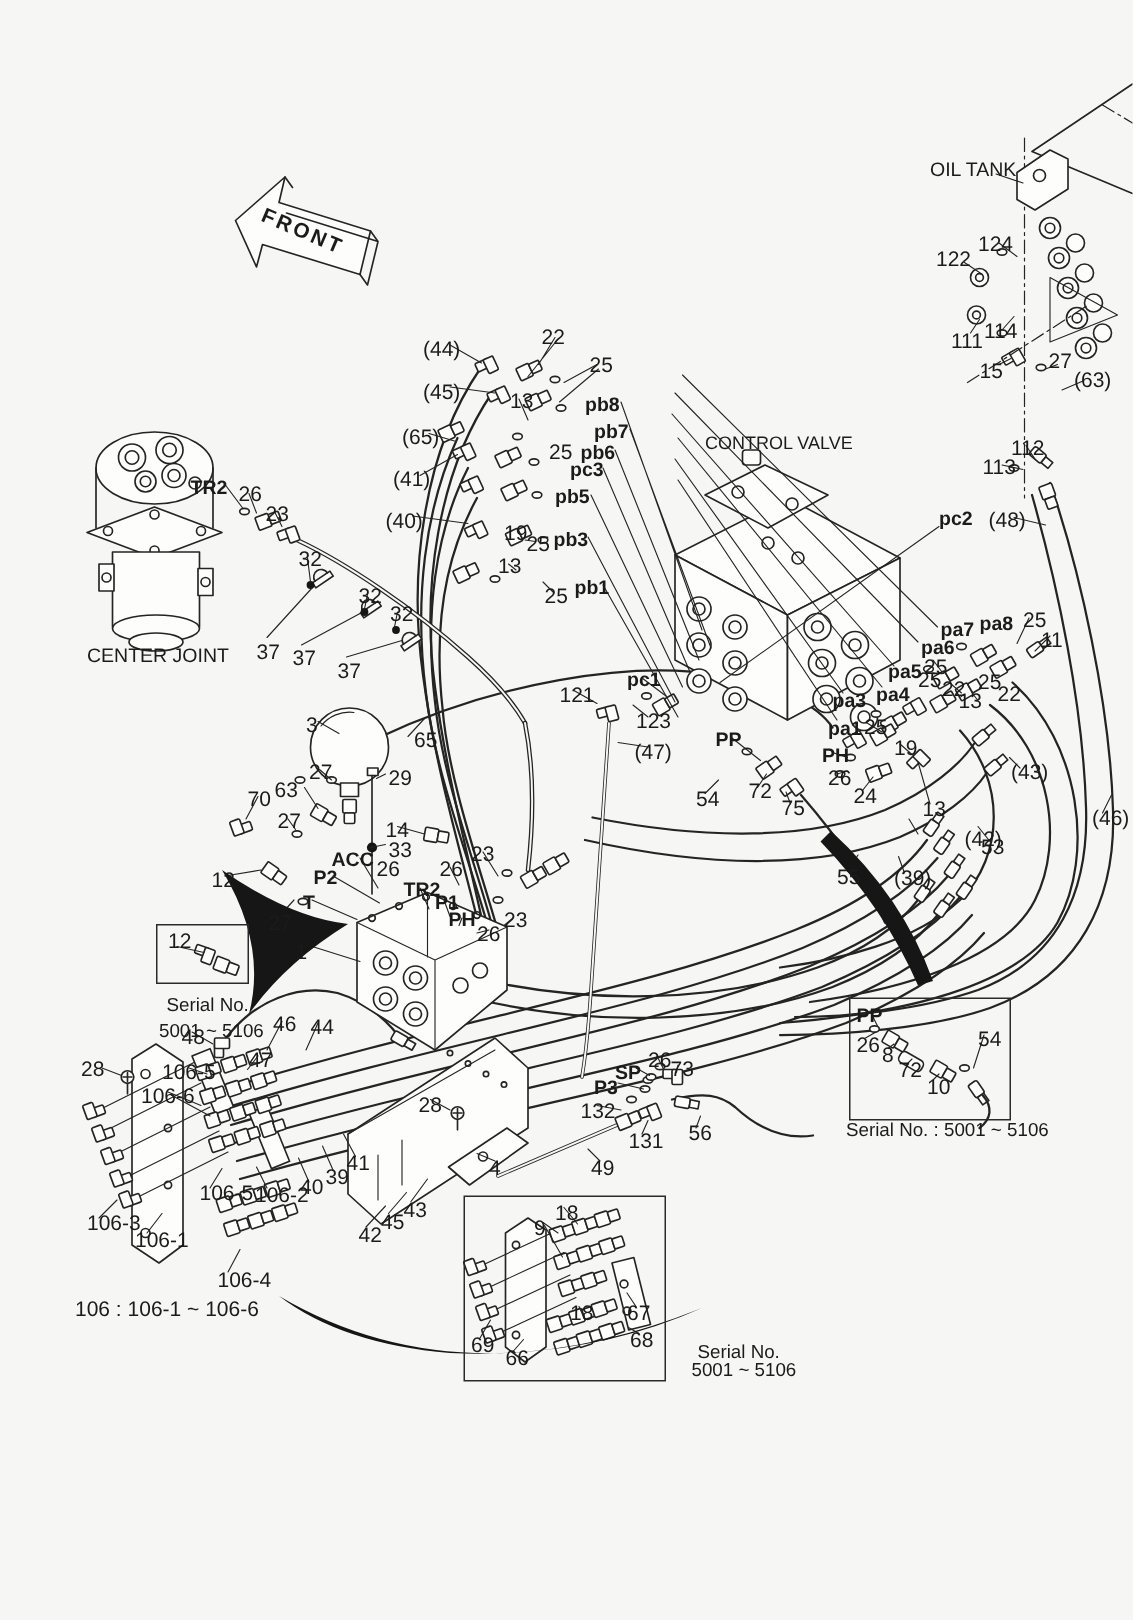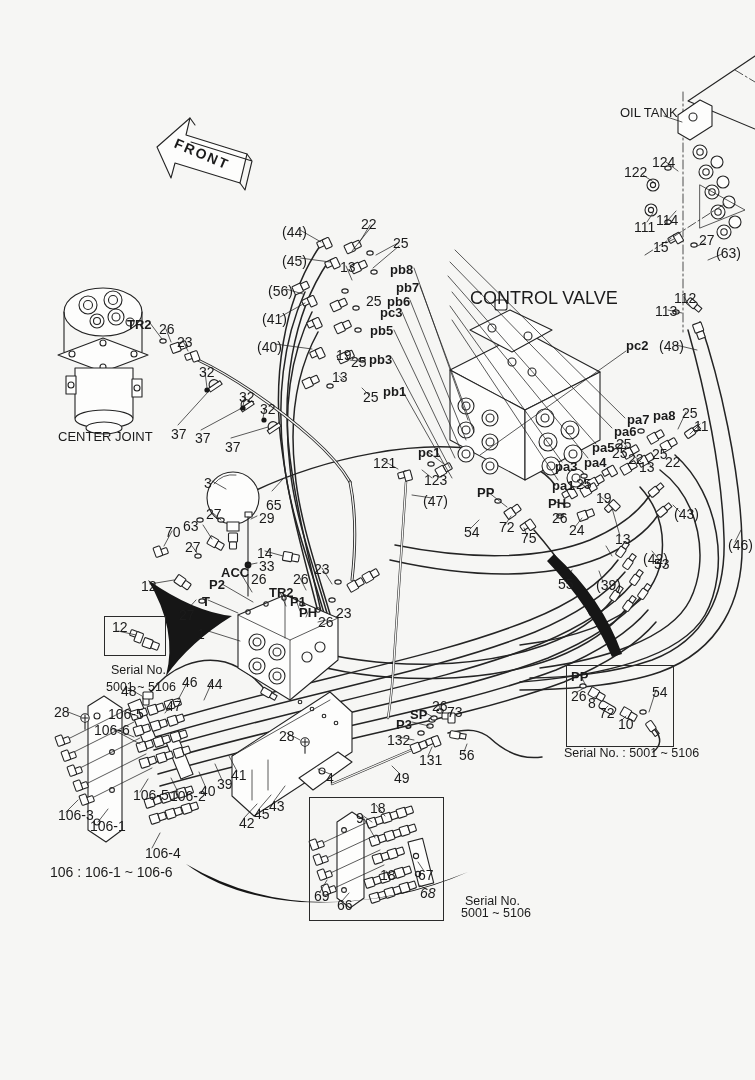--- a/index.html
+++ b/index.html
@@ -451,49 +451,49 @@
       <div class="lbl" style="left: 177px; top: 335px;">23</div>
       <div class="lbl" style="left: 199px; top: 365px;">32</div>
       <div class="lbl" style="left: 239px; top: 390px;">32</div>
       <div class="lbl" style="left: 260px; top: 402px;">32</div>
       <div class="lbl" style="left: 171px; top: 427px;">37</div>
       <div class="lbl" style="left: 195px; top: 431px;">37</div>
       <div class="lbl" style="left: 225px; top: 440px;">37</div>
       <div class="lbl" style="left: 58px; top: 430px; font-size: 13px;">CENTER JOINT</div>
       <div class="lbl" style="left: 282px; top: 225px;">(44)</div>
       <div class="lbl" style="left: 282px; top: 254px;">(45)</div>
-      <div class="lbl" style="left: 268px; top: 284px;">(56)</div>
+      <div class="lbl" style="left: 268px; top: 284px;">(65)</div>
       <div class="lbl" style="left: 262px; top: 312px;">(41)</div>
       <div class="lbl" style="left: 257px; top: 340px;">(40)</div>
       <div class="lbl" style="left: 361px; top: 217px;">22</div>
       <div class="lbl" style="left: 393px; top: 236px;">25</div>
       <div class="lbl" style="left: 340px; top: 260px;">13</div>
       <div class="lbl b" style="left: 390px; top: 263px;">pb8</div>
       <div class="lbl b" style="left: 396px; top: 281px;">pb7</div>
       <div class="lbl" style="left: 366px; top: 294px;">25</div>
       <div class="lbl b" style="left: 387px; top: 295px;">pb6</div>
       <div class="lbl b" style="left: 380px; top: 306px;">pc3</div>
       <div class="lbl b" style="left: 370px; top: 324px;">pb5</div>
       <div class="lbl" style="left: 336px; top: 348px;">19</div>
       <div class="lbl" style="left: 351px; top: 355px;">25</div>
       <div class="lbl b" style="left: 369px; top: 353px;">pb3</div>
       <div class="lbl" style="left: 332px; top: 370px;">13</div>
       <div class="lbl" style="left: 363px; top: 390px;">25</div>
       <div class="lbl b" style="left: 383px; top: 385px;">pb1</div>
-      <div class="lbl" style="left: 470px; top: 289px; font-size: 18px;">CONTROL VALVE</div>
+      <div class="lbl" style="left: 470px; top: 289px; font-size: 12px;">CONTROL VALVE</div>
       <div class="lbl" style="left: 373px; top: 456px;">121</div>
       <div class="lbl b" style="left: 418px; top: 446px;">pc1</div>
       <div class="lbl" style="left: 424px; top: 473px;">123</div>
       <div class="lbl" style="left: 423px; top: 494px;">(47)</div>
       <div class="lbl b" style="left: 477px; top: 486px;">PP</div>
       <div class="lbl" style="left: 464px; top: 525px;">54</div>
       <div class="lbl" style="left: 499px; top: 520px;">72</div>
       <div class="lbl" style="left: 521px; top: 531px;">75</div>
       <div class="lbl" style="left: 204px; top: 476px;">3</div>
-      <div class="lbl" style="left: 266px; top: 486px; margin-top: 12px;">65</div>
+      <div class="lbl" style="left: 276px; top: 486px;">65</div>
       <div class="lbl" style="left: 206px; top: 507px;">27</div>
       <div class="lbl" style="left: 259px; top: 511px;">29</div>
       <div class="lbl" style="left: 183px; top: 519px;">63</div>
       <div class="lbl" style="left: 165px; top: 525px;">70</div>
       <div class="lbl" style="left: 185px; top: 540px;">27</div>
       <div class="lbl" style="left: 257px; top: 546px;">14</div>
       <div class="lbl" style="left: 259px; top: 559px;">33</div>
       <div class="lbl" style="left: 141px; top: 579px;">12</div>
       <div class="lbl b" style="left: 221px; top: 566px;">ACC</div>
       <div class="lbl" style="left: 251px; top: 572px;">26</div>
@@ -561,21 +561,21 @@
       <div class="lbl" style="left: 432px; top: 699px;">26</div>
       <div class="lbl" style="left: 447px; top: 705px;">73</div>
       <div class="lbl" style="left: 387px; top: 733px;">132</div>
       <div class="lbl" style="left: 419px; top: 753px;">131</div>
       <div class="lbl" style="left: 394px; top: 771px;">49</div>
       <div class="lbl" style="left: 459px; top: 748px;">56</div>
       <div class="lbl" style="left: 370px; top: 801px;">18</div>
       <div class="lbl" style="left: 356px; top: 811px;">9</div>
       <div class="lbl" style="left: 380px; top: 868px;">18</div>
       <div class="lbl" style="left: 418px; top: 868px;">67</div>
-      <div class="lbl" style="left: 420px; top: 886px; font-style: italic;">68</div>
+      <div class="lbl" style="left: 420px; top: 886px;">68</div>
       <div class="lbl" style="left: 314px; top: 889px;">69</div>
       <div class="lbl" style="left: 337px; top: 898px;">66</div>
       <div class="lbl" style="left: 465px; top: 895px; font-size: 12.5px;">Serial No.</div>
       <div class="lbl" style="left: 461px; top: 907px; font-size: 12.5px;">5001 ~ 5106</div>
       <div class="lbl b" style="left: 571px; top: 670px;">PP</div>
       <div class="lbl" style="left: 571px; top: 689px;">26</div>
       <div class="lbl" style="left: 588px; top: 696px;">8</div>
       <div class="lbl" style="left: 599px; top: 706px;">72</div>
       <div class="lbl" style="left: 618px; top: 717px;">10</div>
       <div class="lbl" style="left: 652px; top: 685px;">54</div>

